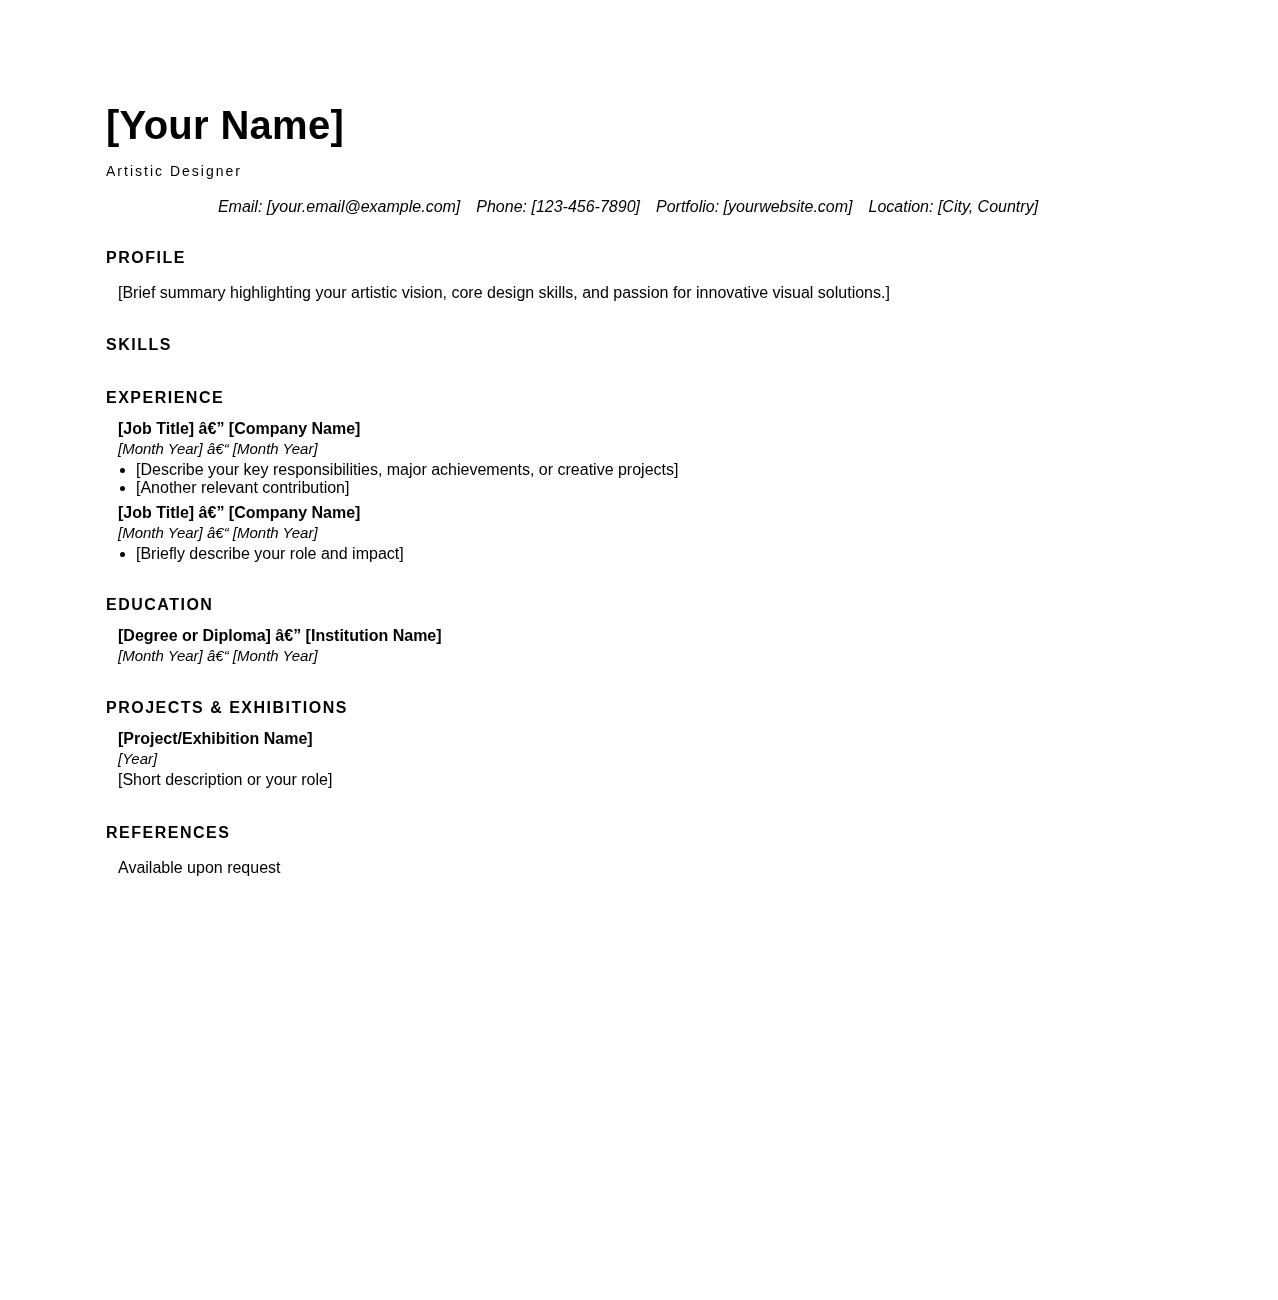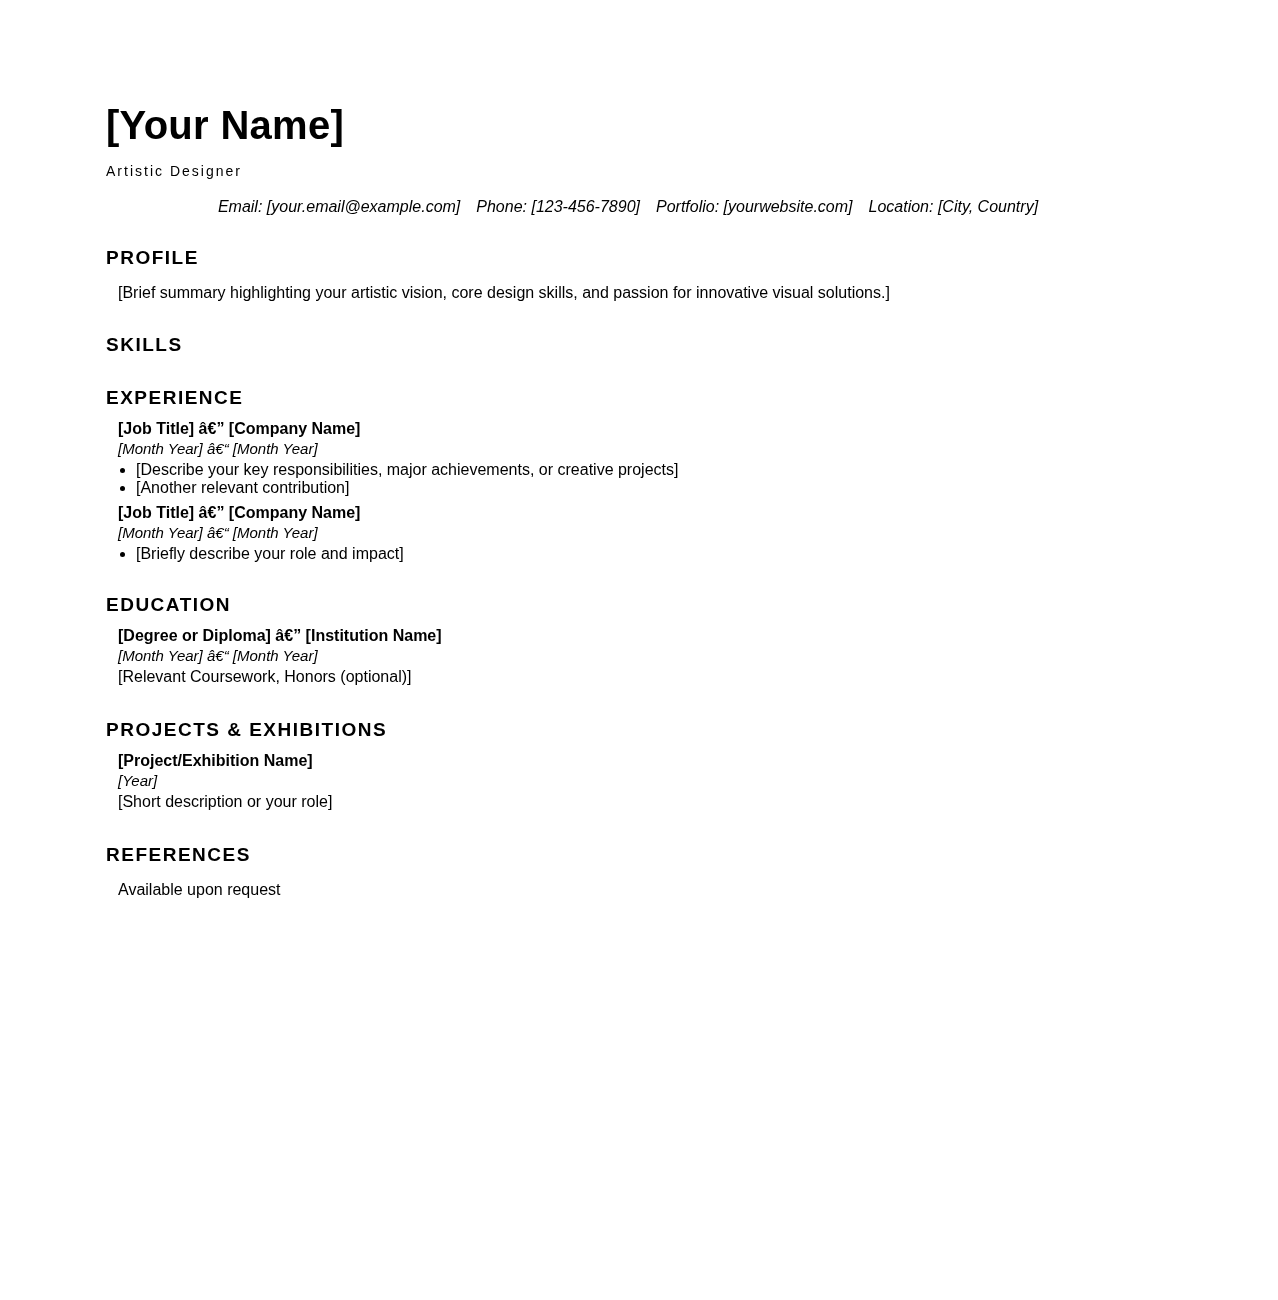--- a/index.html
+++ b/index.html
@@ -8,21 +8,21 @@
     font-family: "Liberation Sans", sans-serif;
     color: #000;
     position: relative;
   }
   .page { position: absolute; left: 106px; top: 99px; width: 1060px; }
   .name { font-size: 40px; font-weight: bold; margin: 0; line-height: 52px; letter-spacing: 0.3px; }
   .title { font-size: 14px; letter-spacing: 2px; margin: 8px 0 0 0; line-height: 24px; }
   .contact { font-size: 16px; font-style: italic; margin-top: 14px; line-height: 20px; text-align: center; }
   .contact span { margin-right: 16px; }
   .section { margin-top: 0; }
-  .section-heading { font-size: 19px; font-weight: bold; letter-spacing: 1.5px; margin: 0; line-height: 22px; }
+  .section-heading { font-size: 16px; font-weight: bold; letter-spacing: 1.5px; margin: 0; line-height: 22px; }
   .profile-text { font-size: 16px; margin: 14px 0 0 12px; line-height: 20px; }
   ul.bullets { margin: 8px 0 0 0; padding-left: 30px; font-size: 16px; line-height: 18px; }
   ul.bullets li { margin: 0; }
   .entry { margin-left: 12px; }
   .entry-head { font-size: 16px; font-weight: bold; line-height: 20px; }
   .entry-date { font-size: 15px; font-style: italic; line-height: 20px; }
   .entry-desc { font-size: 16px; line-height: 22px; }
   .entry ul.bullets { margin: 2px 0 0 -12px; }
 </style>
 </head>
@@ -61,21 +61,20 @@
         <li>[Briefly describe your role and impact]</li>
       </ul>
     </div>
   </div>
 
   <div class="section" style="margin-top:31px">
     <h2 class="section-heading">EDUCATION</h2>
     <div class="entry" style="margin-top:10px">
       <div class="entry-head">[Degree or Diploma] â€” [Institution Name]</div>
       <div class="entry-date">[Month Year] â€“ [Month Year]</div>
-      <div class="entry-desc">[Relevant Coursework, Honors (optional)]</div>
     </div>
   </div>
 
   <div class="section" style="margin-top:31px">
     <h2 class="section-heading">PROJECTS &amp; EXHIBITIONS</h2>
     <div class="entry" style="margin-top:10px">
       <div class="entry-head">[Project/Exhibition Name]</div>
       <div class="entry-date">[Year]</div>
       <div class="entry-desc">[Short description or your role]</div>
     </div>

